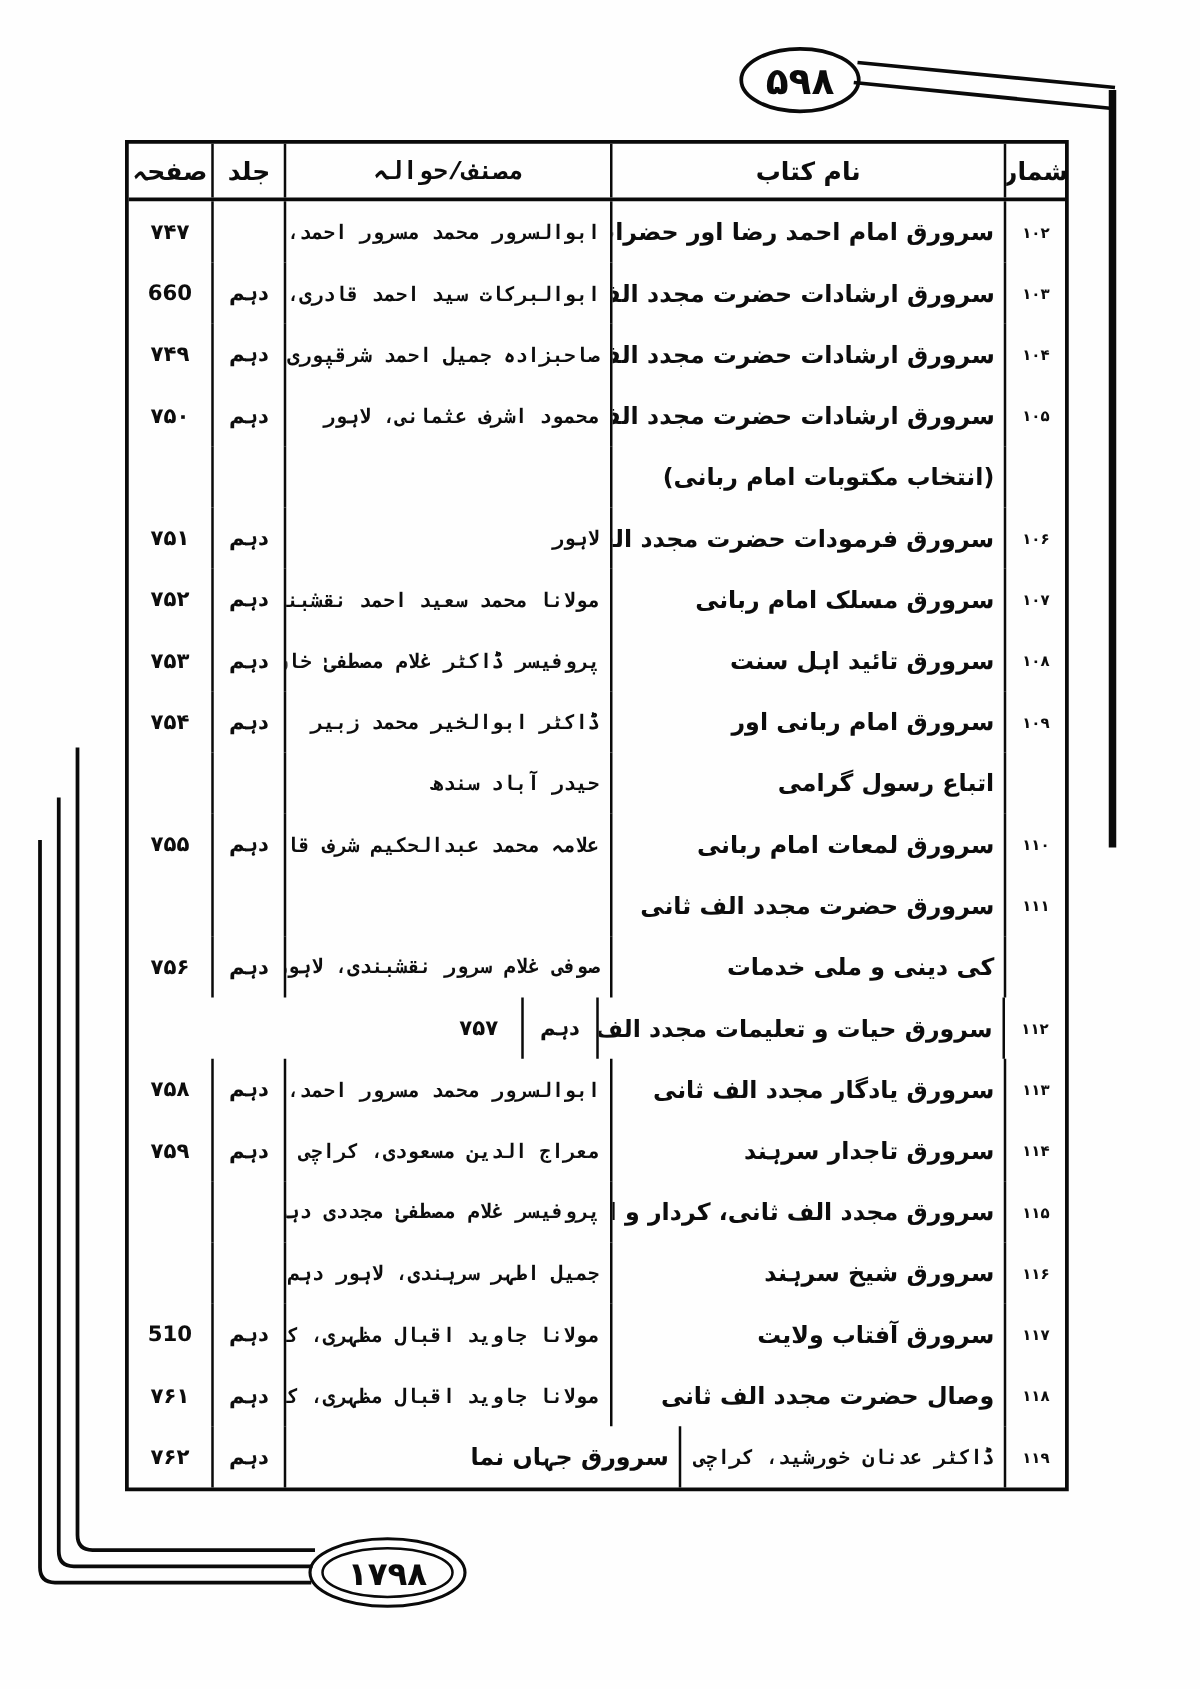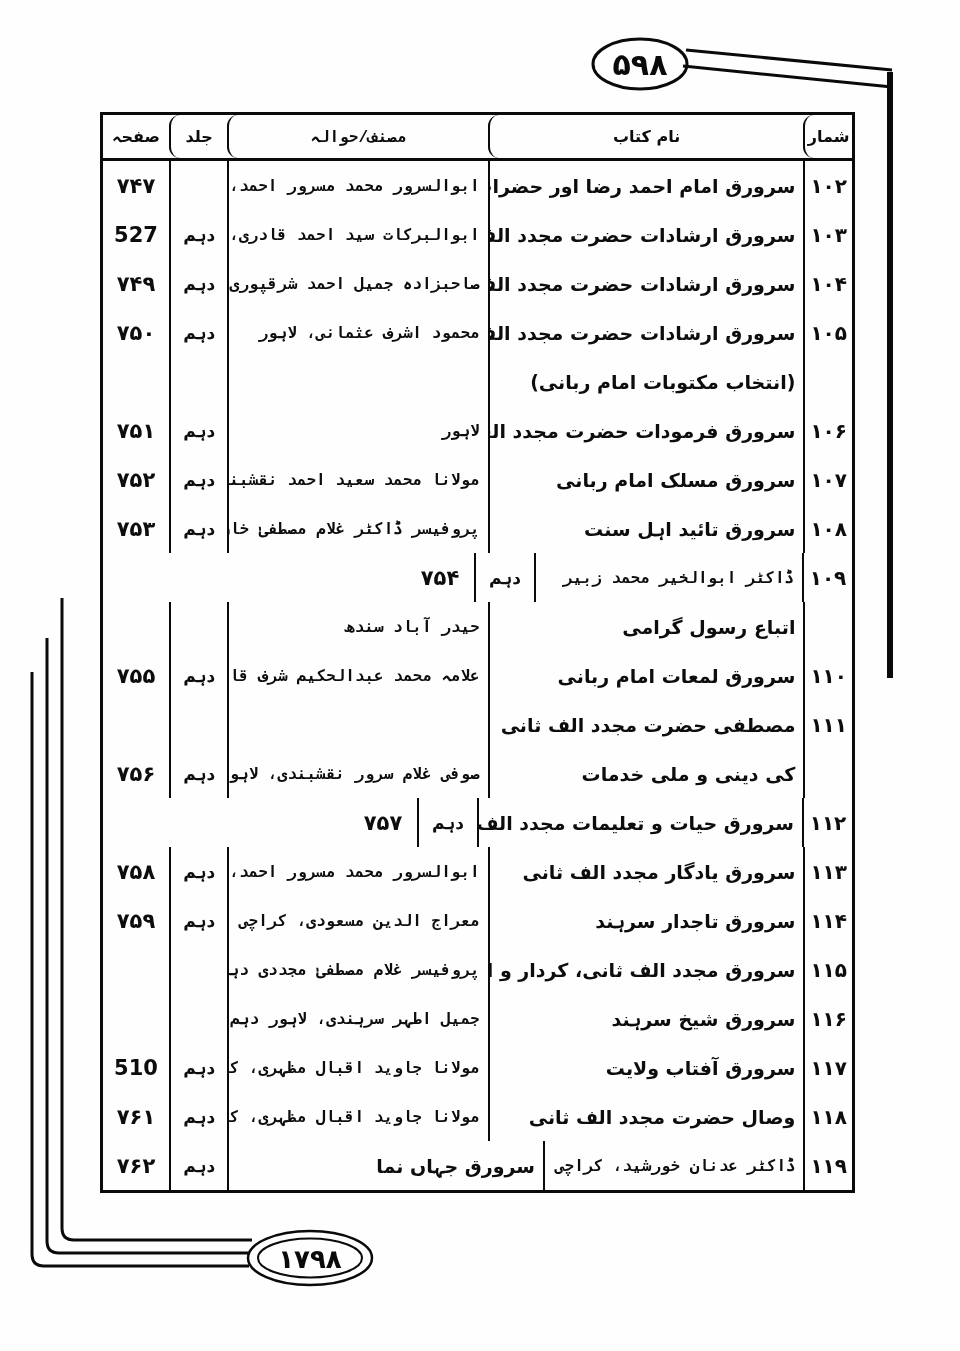--- a/index.html
+++ b/index.html
@@ -18,26 +18,26 @@
     border:3px solid #0a0a0a; background:#fefefe;
   }
   .header-row { display:flex; direction:rtl; height:46px; border-bottom:3px solid #0a0a0a; }
   .tbody { direction:rtl; }
   .trow { display:flex; direction:rtl; height:49px; }
   .cell {
     display:flex; align-items:center; justify-content:center;
     font-weight:700; white-space:nowrap; overflow:hidden;
     color:#0d0d0d; direction:rtl;
   }
-  .col-serial { width:50px;  font-size:20px; border-left:2.5px solid #0a0a0a; }
+  .col-serial { width:50px;  font-size:12px; border-left:2.5px solid #0a0a0a; }
   .col-title  { width:325px; font-size:19px; border-left:2.5px solid #0a0a0a; justify-content:flex-start; padding-right:8px;text-align:center; }
   .col-author { width:268px; font-size:16px; border-left:2.5px solid #0a0a0a; justify-content:flex-start; padding-right:8px;font-family:Liberation Mono, monospace; }
   .col-volume { width:60px;  font-size:17px; border-left:2.5px solid #0a0a0a; }
-  .col-page   { width:68px;  font-size:21px; }
-  .th { font-size:16px; justify-content:center !important; padding:0 !important;border-radius:11px; }
+  .col-page   { width:68px;  font-size:17px; }
+  .th { font-size:20px; justify-content:center !important; padding:0 !important; }
 </style>
 </head>
 <body>
 
 <div class="page">
 
   <svg class="deco" viewBox="0 0 960 1351">
 
     <path d="M 686 50 L 892 70" stroke-width="3"></path>
     <path d="M 683 66 L 892 87" stroke-width="3"></path>
@@ -69,21 +69,21 @@
           <div class="cell col-title">سرورق امام احمد رضا اور حضرات نقشبندیہ</div>
           <div class="cell col-author">ابوالسرور محمد مسرور احمد، کراچی</div>
           <div class="cell col-volume"></div>
           <div class="cell col-page">۷۴۷</div>
         </div>
         <div class="trow">
           <div class="cell col-serial">۱۰۳</div>
           <div class="cell col-title">سرورق ارشادات حضرت مجدد الف ثانی</div>
           <div class="cell col-author">ابوالبرکات سید احمد قادری، کراچی</div>
           <div class="cell col-volume">دہم</div>
-          <div class="cell col-page">527</div>
+          <div class="cell col-page">660</div>
         </div>
         <div class="trow">
           <div class="cell col-serial">۱۰۴</div>
           <div class="cell col-title">سرورق ارشادات حضرت مجدد الف ثانی</div>
           <div class="cell col-author">صاحبزادہ جمیل احمد شرقپوری، شرقپور</div>
           <div class="cell col-volume">دہم</div>
           <div class="cell col-page">۷۴۹</div>
         </div>
         <div class="trow">
           <div class="cell col-serial">۱۰۵</div>
@@ -115,41 +115,42 @@
         </div>
         <div class="trow">
           <div class="cell col-serial">۱۰۸</div>
           <div class="cell col-title">سرورق تائید اہل سنت</div>
           <div class="cell col-author">پروفیسر ڈاکٹر غلام مصطفیٰ خان</div>
           <div class="cell col-volume">دہم</div>
           <div class="cell col-page">۷۵۳</div>
         </div>
         <div class="trow">
           <div class="cell col-serial">۱۰۹</div>
+          <div class="cell col-title">سرورق امام ربانی اور</div>
           <div class="cell col-author">ڈاکٹر ابوالخیر محمد زبیر</div>
           <div class="cell col-volume">دہم</div>
           <div class="cell col-page">۷۵۴</div>
         </div>
         <div class="trow">
           <div class="cell col-serial"></div>
           <div class="cell col-title">اتباع رسول گرامی</div>
           <div class="cell col-author">حیدر آباد سندھ</div>
           <div class="cell col-volume"></div>
           <div class="cell col-page"></div>
         </div>
         <div class="trow">
           <div class="cell col-serial">۱۱۰</div>
           <div class="cell col-title">سرورق لمعات امام ربانی</div>
           <div class="cell col-author">علامہ محمد عبدالحکیم شرف قادری، لاہور</div>
           <div class="cell col-volume">دہم</div>
           <div class="cell col-page">۷۵۵</div>
         </div>
         <div class="trow">
           <div class="cell col-serial">۱۱۱</div>
-          <div class="cell col-title">مصطفی حضرت مجدد الف ثانی</div>
+          <div class="cell col-title">سرورق حضرت مجدد الف ثانی</div>
           <div class="cell col-author"></div>
           <div class="cell col-volume"></div>
           <div class="cell col-page"></div>
         </div>
         <div class="trow">
           <div class="cell col-serial"></div>
           <div class="cell col-title">کی دینی و ملی خدمات</div>
           <div class="cell col-author">صوفی غلام سرور نقشبندی، لاہور</div>
           <div class="cell col-volume">دہم</div>
           <div class="cell col-page">۷۵۶</div>

